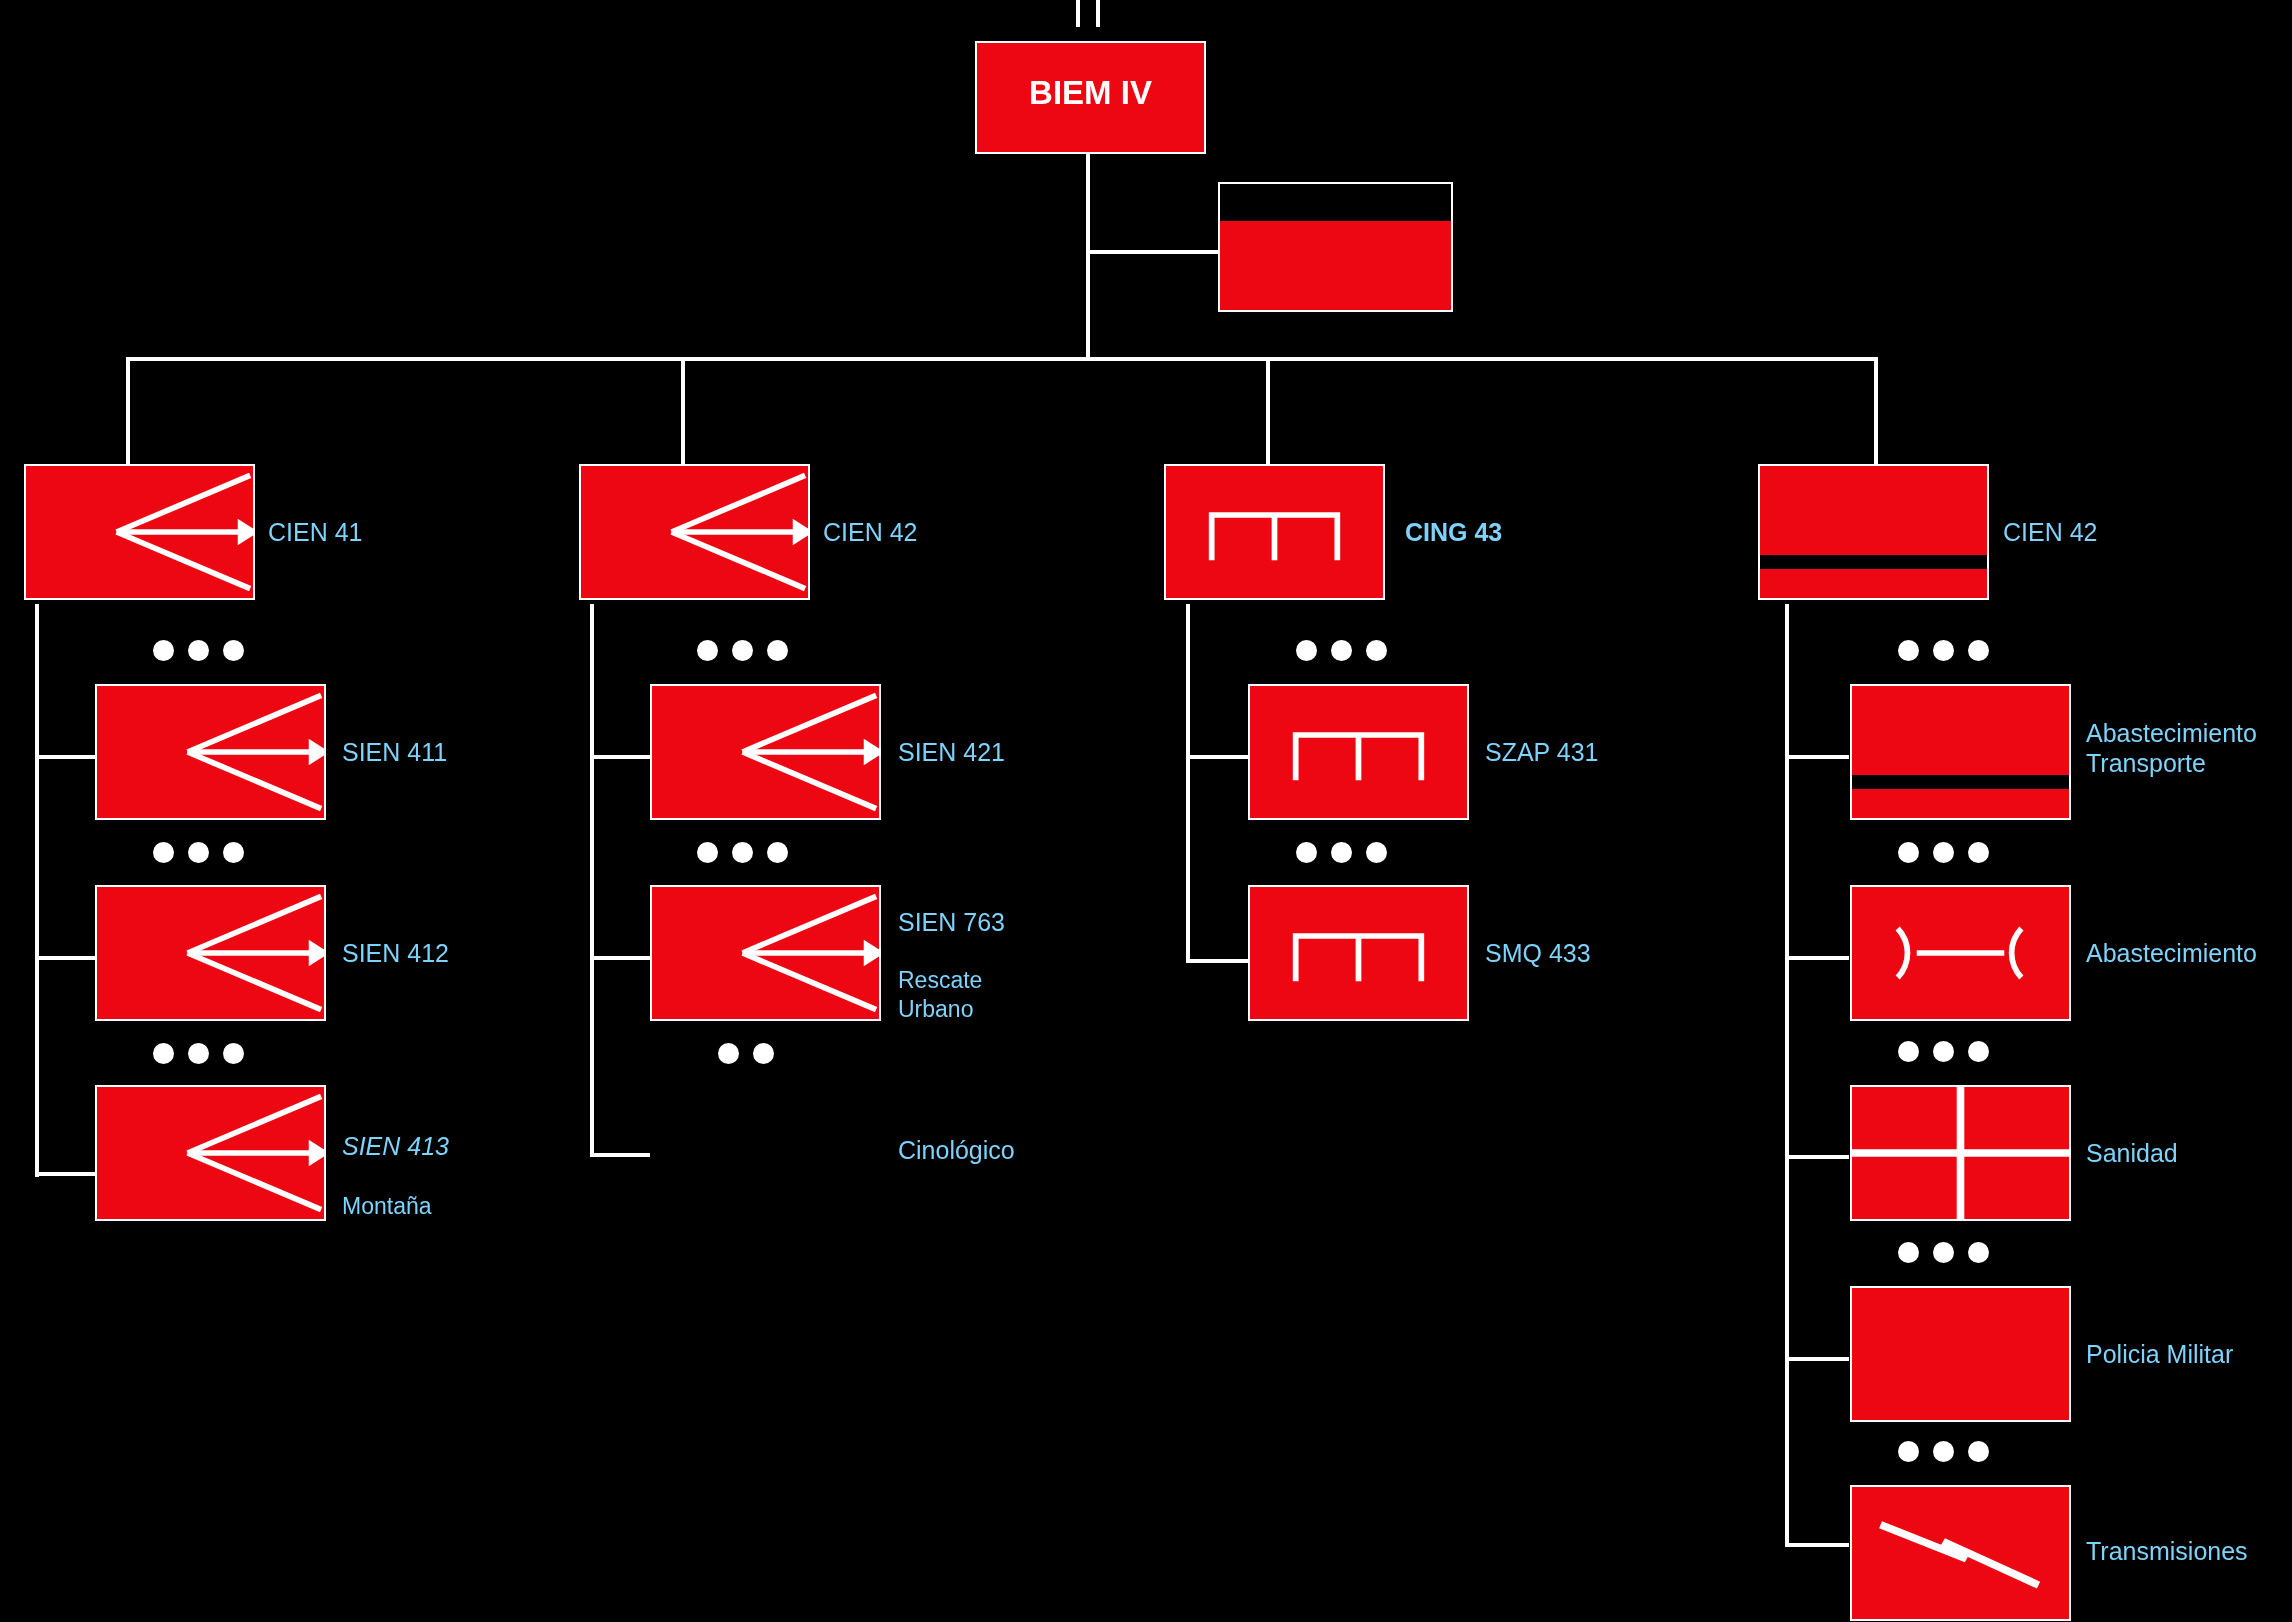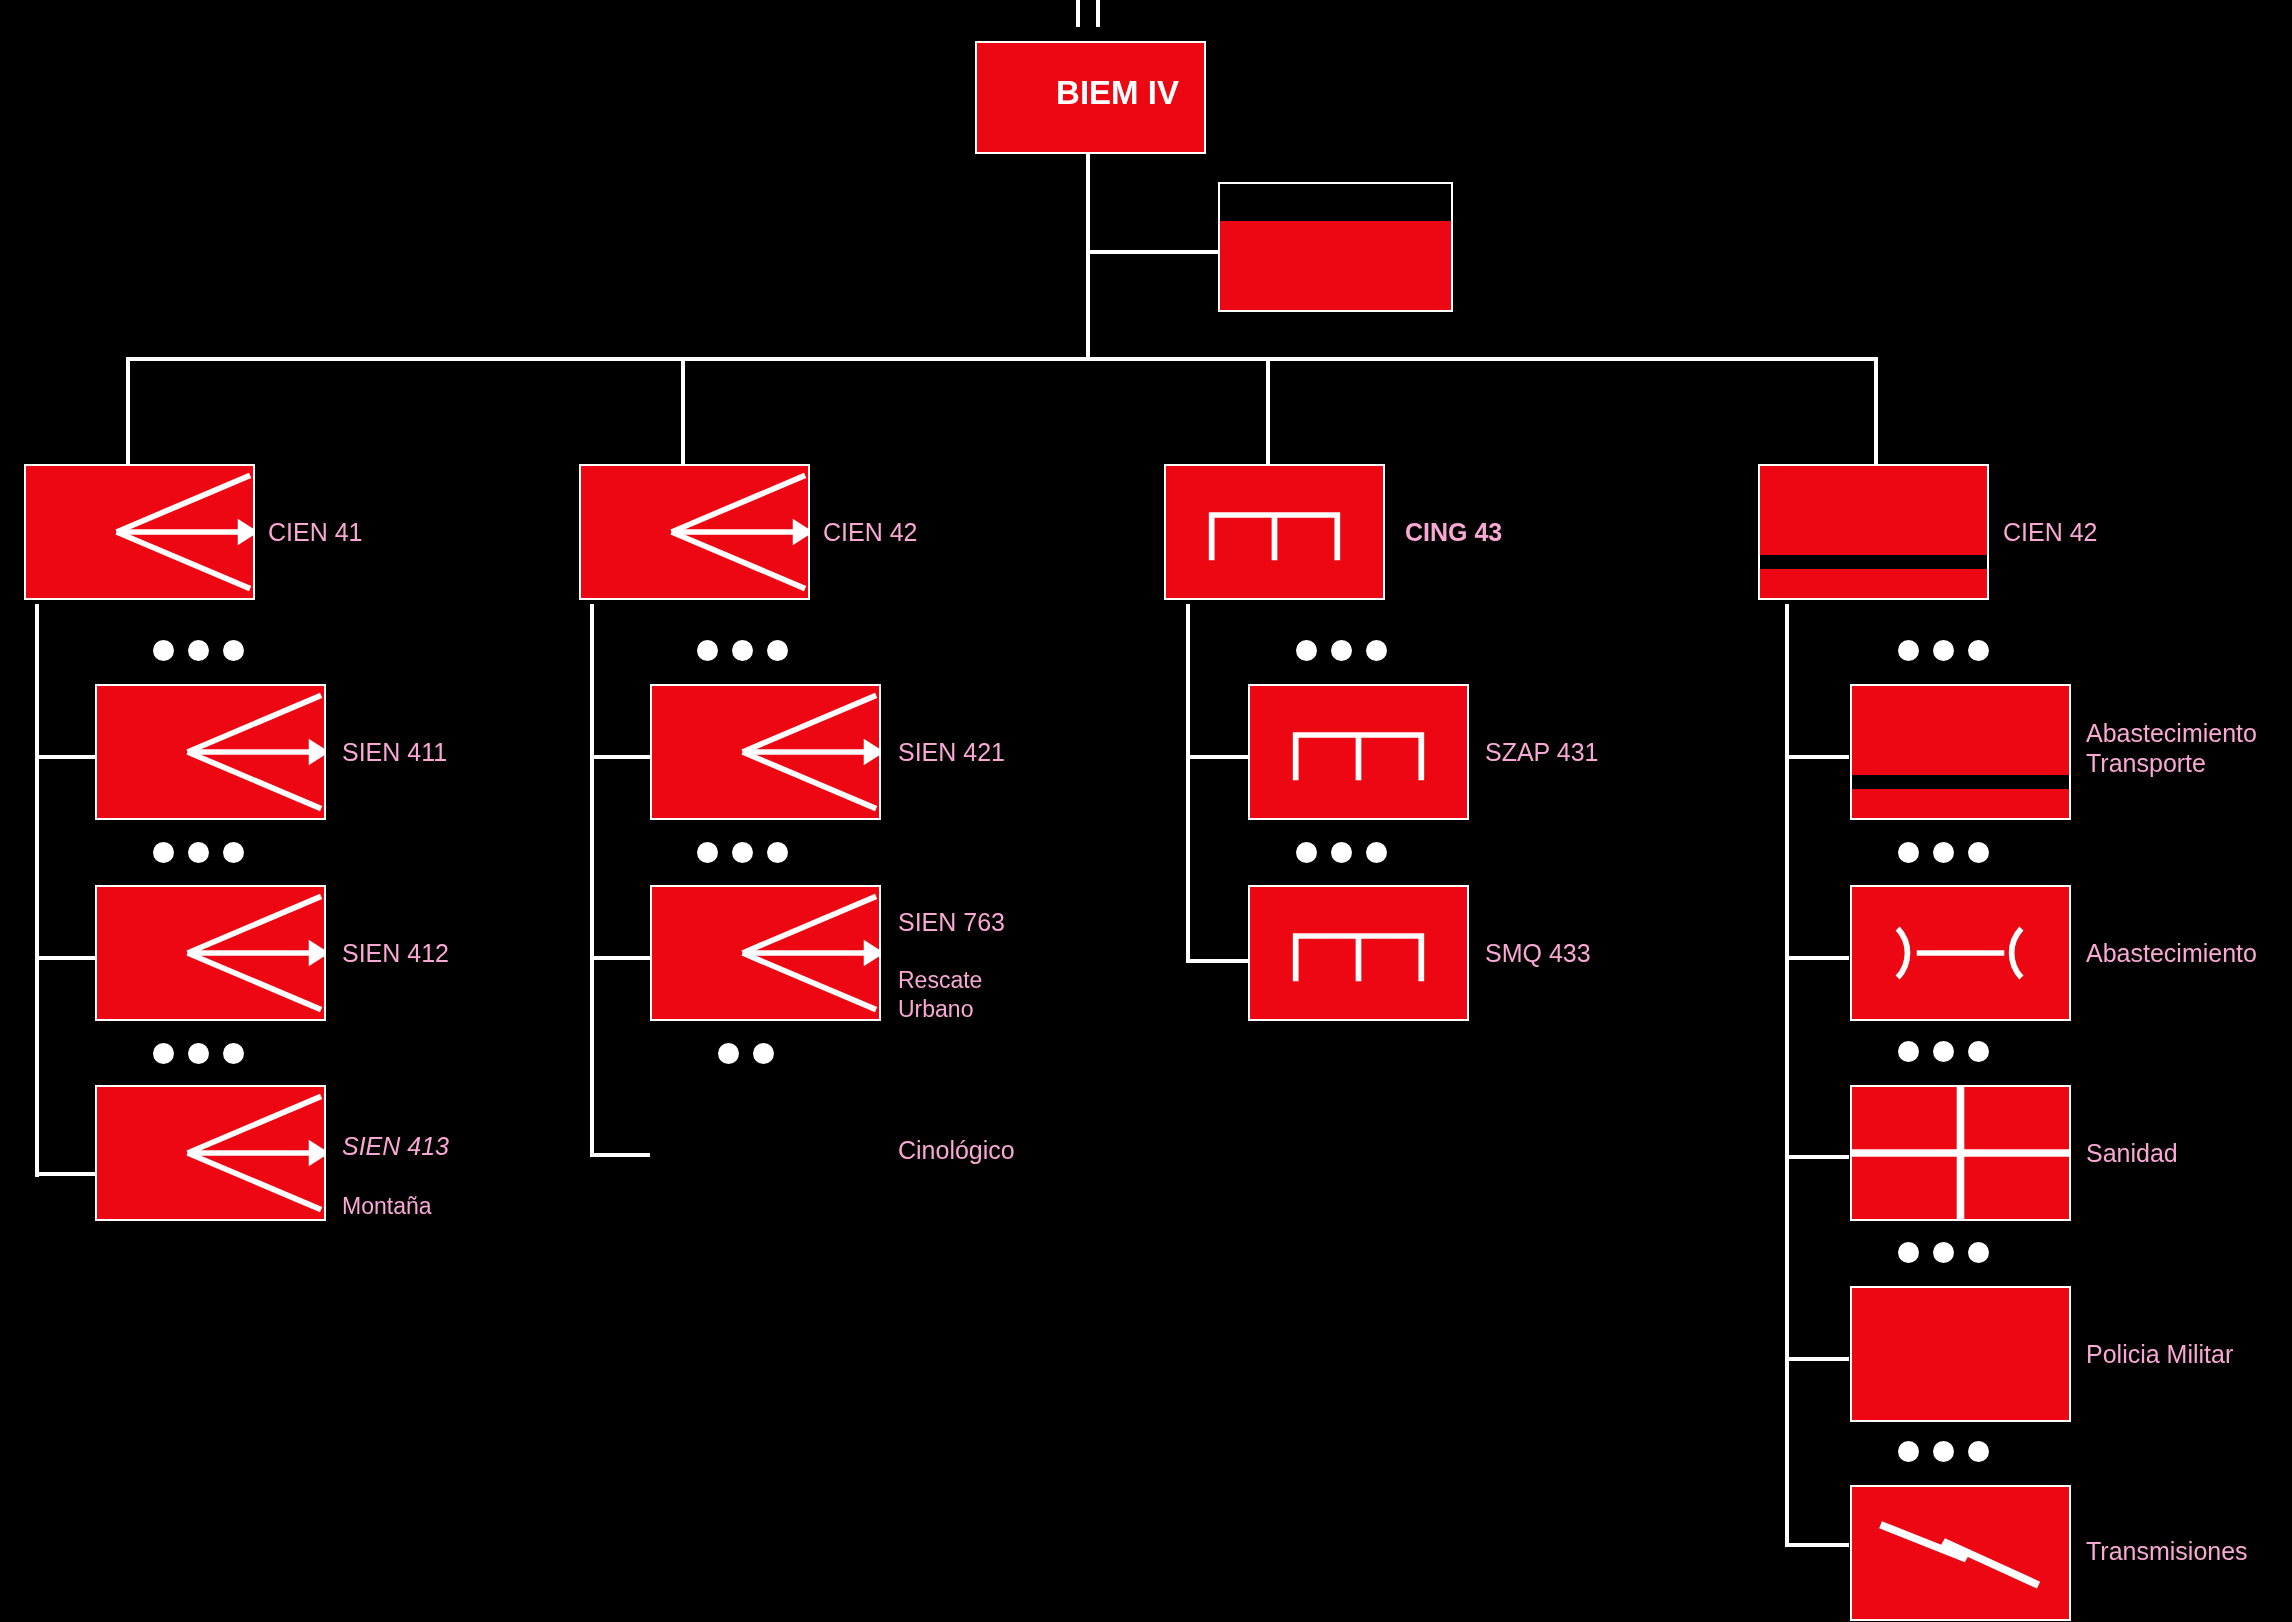--- a/index.html
+++ b/index.html
@@ -1,21 +1,21 @@
 <!DOCTYPE html>
 <html><head>
 <meta charset="utf-8">
 <style>
   html,body{margin:0;padding:0;background:#000;}
   body{width:2292px;height:1622px;position:relative;font-family:"Liberation Sans",sans-serif;color:#fff;overflow:hidden;}
   #canvas{position:absolute;left:0;top:0;width:2292px;height:1622px;}
   .line{position:absolute;background:#fff;}
   .unit{position:absolute;box-sizing:border-box;background:#ec0712;border:2.9px solid #ffffff;}
   .unit svg{position:absolute;left:0;top:0;width:100%;height:100%;}
-  .label{position:absolute;color:#f9a8d4;font-size:25px;line-height:30px;white-space:pre;}
+  .label{position:absolute;color:#7dd3fc;font-size:25px;line-height:30px;white-space:pre;}
   .label.small{font-size:23px;line-height:29px;}
   .echelon{position:absolute;display:flex;gap:13.6px;align-items:center;}
   .echelon i{display:block;width:21.3px;height:21.3px;border-radius:50%;background:#fff;}
   .hq-title{position:absolute;width:100%;text-align:center;font-size:33px;font-weight:bold;color:#fff;}
   .k9-title{position:absolute;width:100%;bottom:7.8px;text-align:center;font-size:31px;font-weight:bold;color:#fff;}
 </style>
 </head>
 <body>
 
 <div id="canvas">
@@ -48,21 +48,21 @@
   <div class="line" style="left:1186px;top:755px;width:62px;height:3.9px;"></div>
   <div class="line" style="left:1186px;top:959px;width:62px;height:3.9px;"></div>
 
   <div class="line" style="left:1785px;top:604px;width:3.9px;height:941px;"></div>
   <div class="line" style="left:1785px;top:755px;width:64px;height:3.9px;"></div>
   <div class="line" style="left:1785px;top:956px;width:64px;height:3.9px;"></div>
   <div class="line" style="left:1785px;top:1155px;width:64px;height:3.9px;"></div>
   <div class="line" style="left:1785px;top:1357px;width:64px;height:3.9px;"></div>
   <div class="line" style="left:1785px;top:1543px;width:64px;height:3.9px;"></div>
 
-  <div class="unit" style="left:975px;top:41px;width:231px;height:113px;padding-left:27px;">
+  <div class="unit" style="left:975px;top:41px;width:231px;height:113px;">
     <div class="hq-title" style="top:31px;">BIEM IV</div>
   </div>
 
   <div class="unit" style="left:1218px;top:182px;width:235px;height:130px;background:#000;">
     <div style="position:absolute;left:0;right:0;top:37px;bottom:0;background:#ec0712;"></div>
   </div>
 
   <div class="unit" style="left:24px;top:464px;width:231px;height:136px;">
     <svg viewBox="0 0 238 140" preserveAspectRatio="none">
       <path d="M95 70 L235 10 M95 70 L235 130" stroke="#fff" stroke-width="6" fill="none"></path>

